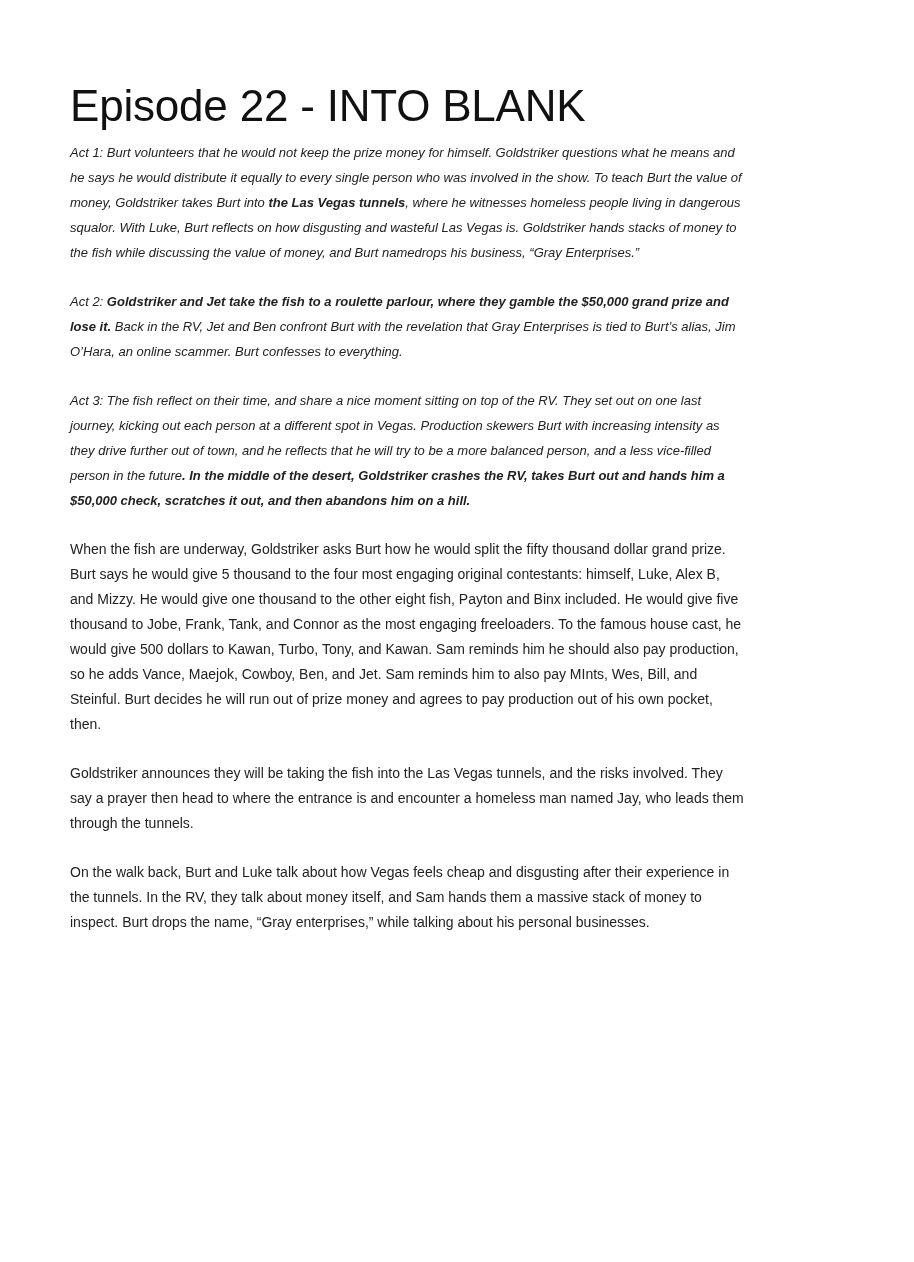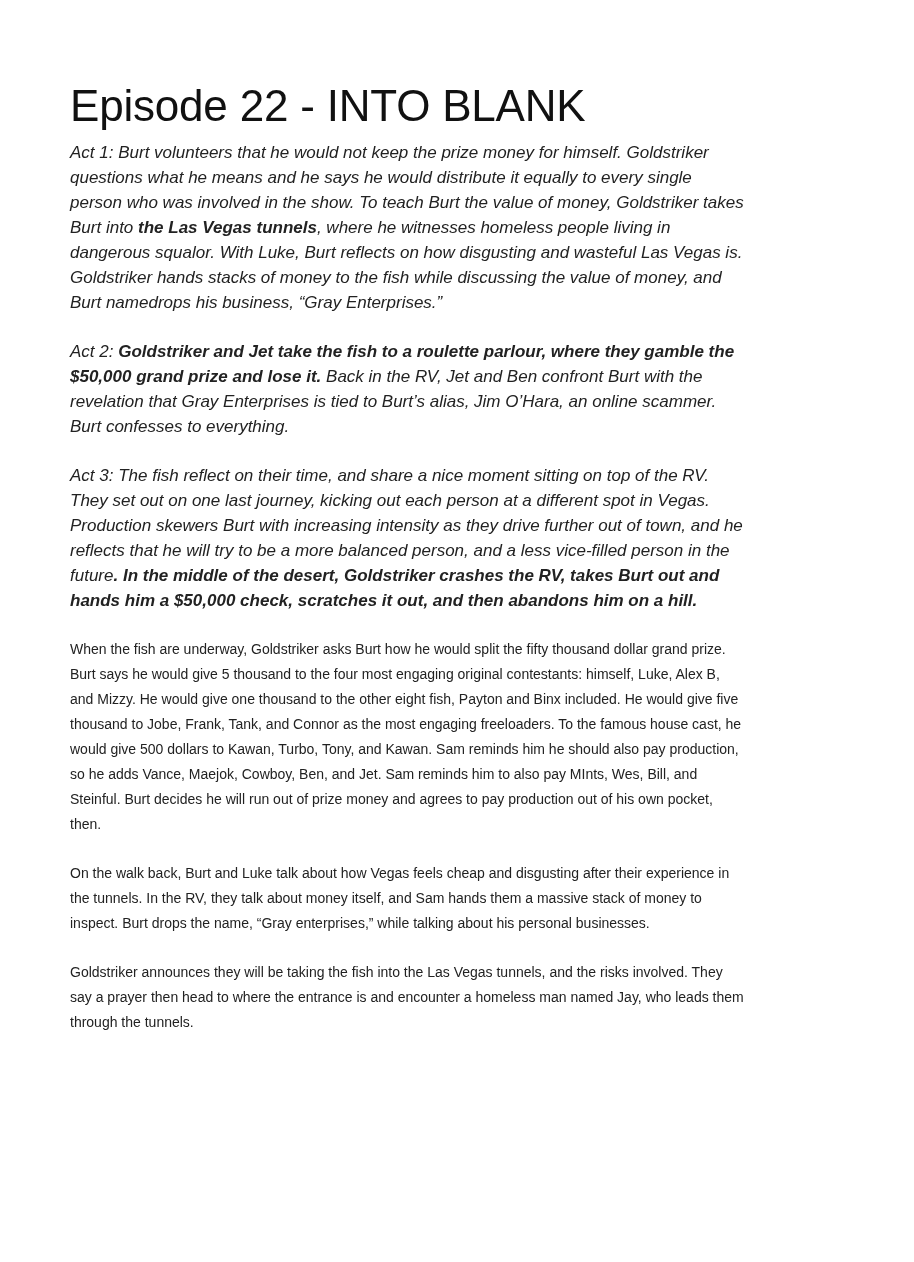--- a/index.html
+++ b/index.html
@@ -23,21 +23,21 @@
   .doc-title {
     font-size: 44px;
     font-weight: normal;
     line-height: 56px;
     margin: 0 0 6px 0;
     letter-spacing: -0.2px;
     color: #111;
   }
   .summary {
     font-style: italic;
-    font-size: 17px;
+    font-size: 13px;
     line-height: 25px;
     margin: 0 0 24px 0;
     color: #222;
   }
   .summary b {
     font-weight: bold;
   }
   .section-heading {
     font-size: 32px;
     font-weight: normal;
@@ -65,15 +65,15 @@
   <p class="summary">
     <span>Act 2: </span><b>Goldstriker and Jet take the fish to a roulette parlour, where they gamble the $50,000 grand prize and lose it.</b><span> Back in the RV, Jet and Ben confront Burt with the revelation that Gray Enterprises is tied to Burt’s alias, Jim O’Hara, an online scammer. Burt confesses to everything.</span>
   </p>
 
   <p class="summary">
     <span>Act 3: The fish reflect on their time, and share a nice moment sitting on top of the RV. They set out on one last journey, kicking out each person at a different spot in Vegas. Production skewers Burt with increasing intensity as they drive further out of town, and he reflects that he will try to be a more balanced person, and a less vice-filled person in the future</span><b>. In the middle of the desert, Goldstriker crashes the RV, takes Burt out and hands him a $50,000 check, scratches it out, and then abandons him on a hill.</b>
   </p>
 
 
   <p class="body-p">When the fish are underway, Goldstriker asks Burt how he would split the fifty thousand dollar grand prize. Burt says he would give 5 thousand to the four most engaging original contestants: himself, Luke, Alex B, and Mizzy. He would give one thousand to the other eight fish, Payton and Binx included. He would give five thousand to Jobe, Frank, Tank, and Connor as the most engaging freeloaders. To the famous house cast, he would give 500 dollars to Kawan, Turbo, Tony, and Kawan. Sam reminds him he should also pay production, so he adds Vance, Maejok, Cowboy, Ben, and Jet. Sam reminds him to also pay MInts, Wes, Bill, and Steinful. Burt decides he will run out of prize money and agrees to pay production out of his own pocket, then.</p>
+  <p class="body-p">Goldstriker announces they will be taking the fish into the Las Vegas tunnels, and the risks involved. They say a prayer then head to where the entrance is and encounter a homeless man named Jay, who leads them through the tunnels.</p>
   <p class="body-p">On the walk back, Burt and Luke talk about how Vegas feels cheap and disgusting after their experience in the tunnels. In the RV, they talk about money itself, and Sam hands them a massive stack of money to inspect. Burt drops the name, “Gray enterprises,” while talking about his personal businesses.</p>
-  <p class="body-p">Goldstriker announces they will be taking the fish into the Las Vegas tunnels, and the risks involved. They say a prayer then head to where the entrance is and encounter a homeless man named Jay, who leads them through the tunnels.</p>
 </div>
 
 </body></html>

